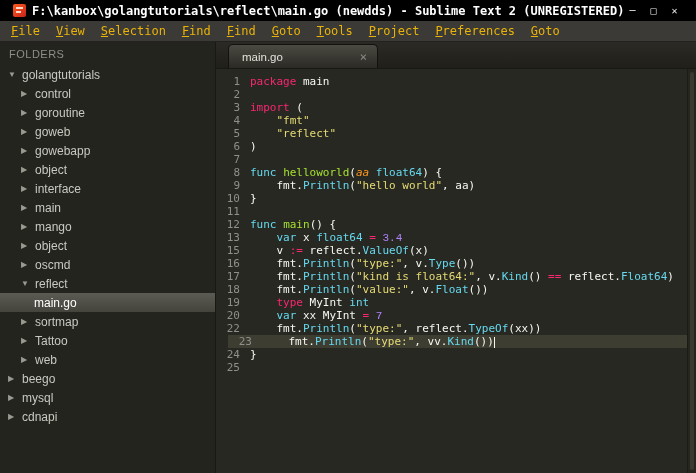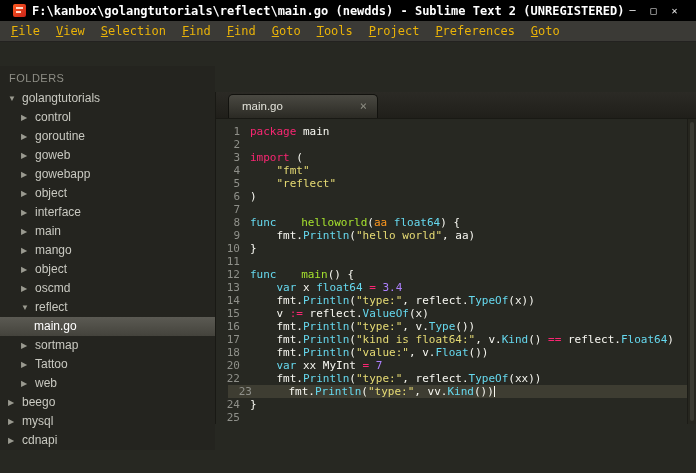--- a/index.html
+++ b/index.html
@@ -14,21 +14,21 @@
   .title-text { color:#ffffff; font:bold 12px "DejaVu Sans Mono", monospace; white-space:nowrap; overflow:hidden; }
   .win-controls { margin-left:auto; display:flex; gap:4px; }
   .win-btn { color:#e8e8e8; font:10px "DejaVu Sans Mono", monospace; width:17px; height:14px; text-align:center; line-height:14px; }
 
   
   .menubar { height:21px; background:#3b3a36; border-bottom:1px solid #232220; display:flex; align-items:center; padding-left:3px; flex:none; }
   .menu-item { display:inline-block; color:#eab308; font:12px "DejaVu Sans Mono", monospace; padding:2px 8px; }
   .menu-item::first-letter { text-decoration:underline; }
 
   
-  .body { flex:1; display:flex; min-height:0;align-items:center; }
+  .body { flex:1; display:flex; min-height:0; }
 
   
   .sidebar { width:215px; flex:none; background:#24241f; overflow:hidden; }
   .folders-header { color:#8e8e86; font:11px "Liberation Sans", sans-serif; padding:6px 9px 5px; letter-spacing:0.5px; }
   .tree-row { height:19px; display:flex; align-items:center; white-space:nowrap; color:#c9c9c1; font:12px "Liberation Sans", sans-serif; }
   .tree-row.selected { background:linear-gradient(#5b5a53,#44433c); color:#ffffff; }
   .arrow { width:14px; flex:none; font-size:8px; color:#9a9a90; text-align:left; }
   .tree-label { overflow:hidden; }
 
   
@@ -41,24 +41,24 @@
   
   .editor { flex:1; padding-top:6px; font:11px/13px "DejaVu Sans Mono", monospace; overflow:hidden; }
   .code-line { height:13px; white-space:pre; display:flex; }
   .code-line.current { background:#3E3D32;margin-left:12px; }
   .gutter { width:34px; flex:none; text-align:right; padding-right:10px; color:#8F908A; }
   .code-text { color:#F8F8F2; }
   .tok-p { color:#F8F8F2; }
   .tok-k { color:#F92672; }
   .tok-t { color:#66D9EF; }
   .tok-c { color:#66D9EF; }
-  .tok-f { color:#A6E22E;margin-left:18px; }
+  .tok-f { color:#A6E22E; }
   .tok-s { color:#E6DB74; }
-  .tok-n { color:#AE81FF; }
-  .tok-a { color:#FD971F; }
+  .tok-n { color:#AE81FF;font-family:Liberation Mono, monospace; }
+  .tok-a { color:#FD971F; font-style:italic; }
   .caret { display:inline-block; width:1px; height:11px; background:#f8f8f0; vertical-align:middle; }
 
   
   .scrollbar { position:absolute; top:27px; right:0; bottom:0; width:9px; background:#26261f; border-left:1px solid #1c1c17; }
   .scroll-thumb { position:absolute; top:3px; left:2px; right:2px; bottom:3px; background:#3a3a32; border-radius:3px; }
 </style>
 </head>
 <body>
 
 <div class="window">
@@ -183,25 +183,25 @@
           <div class="code-line"><span class="gutter">4</span><span class="code-text"><span class="tok-p">    </span><span class="tok-s">"fmt"</span></span></div>
           <div class="code-line"><span class="gutter">5</span><span class="code-text"><span class="tok-p">    </span><span class="tok-s">"reflect"</span></span></div>
           <div class="code-line"><span class="gutter">6</span><span class="code-text"><span class="tok-p">)</span></span></div>
           <div class="code-line"><span class="gutter">7</span><span class="code-text"></span></div>
           <div class="code-line"><span class="gutter">8</span><span class="code-text"><span class="tok-t">func</span><span class="tok-p"> </span><span class="tok-f">helloworld</span><span class="tok-p">(</span><span class="tok-a">aa</span><span class="tok-p"> </span><span class="tok-t">float64</span><span class="tok-p">) {</span></span></div>
           <div class="code-line"><span class="gutter">9</span><span class="code-text"><span class="tok-p">    fmt.</span><span class="tok-c">Println</span><span class="tok-p">(</span><span class="tok-s">"hello world"</span><span class="tok-p">, aa)</span></span></div>
           <div class="code-line"><span class="gutter">10</span><span class="code-text"><span class="tok-p">}</span></span></div>
           <div class="code-line"><span class="gutter">11</span><span class="code-text"></span></div>
           <div class="code-line"><span class="gutter">12</span><span class="code-text"><span class="tok-t">func</span><span class="tok-p"> </span><span class="tok-f">main</span><span class="tok-p">() {</span></span></div>
           <div class="code-line"><span class="gutter">13</span><span class="code-text"><span class="tok-p">    </span><span class="tok-t">var</span><span class="tok-p"> x </span><span class="tok-t">float64</span><span class="tok-p"> </span><span class="tok-k">=</span><span class="tok-p"> </span><span class="tok-n">3.4</span></span></div>
-          <div class="code-line"><span class="gutter">14</span><span class="code-text"><span class="tok-p">    fmt.</span><span class="tok-c">Println</span><span class="tok-p">(</span><span class="tok-s">"type:"</span><span class="tok-p">, reflect.</span><span class="tok-c">TypeOf</span><span class="tok-p">(x))</span></span></div>
           <div class="code-line"><span class="gutter">15</span><span class="code-text"><span class="tok-p">    v </span><span class="tok-k">:=</span><span class="tok-p"> reflect.</span><span class="tok-c">ValueOf</span><span class="tok-p">(x)</span></span></div>
           <div class="code-line"><span class="gutter">16</span><span class="code-text"><span class="tok-p">    fmt.</span><span class="tok-c">Println</span><span class="tok-p">(</span><span class="tok-s">"type:"</span><span class="tok-p">, v.</span><span class="tok-c">Type</span><span class="tok-p">())</span></span></div>
           <div class="code-line"><span class="gutter">17</span><span class="code-text"><span class="tok-p">    fmt.</span><span class="tok-c">Println</span><span class="tok-p">(</span><span class="tok-s">"kind is float64:"</span><span class="tok-p">, v.</span><span class="tok-c">Kind</span><span class="tok-p">() </span><span class="tok-k">==</span><span class="tok-p"> reflect.</span><span class="tok-c">Float64</span><span class="tok-p">)</span></span></div>
           <div class="code-line"><span class="gutter">18</span><span class="code-text"><span class="tok-p">    fmt.</span><span class="tok-c">Println</span><span class="tok-p">(</span><span class="tok-s">"value:"</span><span class="tok-p">, v.</span><span class="tok-c">Float</span><span class="tok-p">())</span></span></div>
+          <div class="code-line"><span class="gutter">19</span><span class="code-text"><span class="tok-p">    </span><span class="tok-k">type</span><span class="tok-p"> MyInt </span><span class="tok-t">int</span></span></div>
           <div class="code-line"><span class="gutter">20</span><span class="code-text"><span class="tok-p">    </span><span class="tok-t">var</span><span class="tok-p"> xx MyInt </span><span class="tok-k">=</span><span class="tok-p"> </span><span class="tok-n">7</span></span></div>
           <div class="code-line"><span class="gutter">22</span><span class="code-text"><span class="tok-p">    fmt.</span><span class="tok-c">Println</span><span class="tok-p">(</span><span class="tok-s">"type:"</span><span class="tok-p">, reflect.</span><span class="tok-c">TypeOf</span><span class="tok-p">(xx))</span></span></div>
           <div class="code-line current"><span class="gutter">23</span><span class="code-text"><span class="tok-p">    fmt.</span><span class="tok-c">Println</span><span class="tok-p">(</span><span class="tok-s">"type:"</span><span class="tok-p">, vv.</span><span class="tok-c">Kind</span><span class="tok-p">())</span><span class="caret"></span></span></div>
           <div class="code-line"><span class="gutter">24</span><span class="code-text"><span class="tok-p">}</span></span></div>
           <div class="code-line"><span class="gutter">25</span><span class="code-text"></span></div>
         </div>
       <div class="scrollbar">
         <div class="scroll-thumb"></div>
       </div>
     </div>

